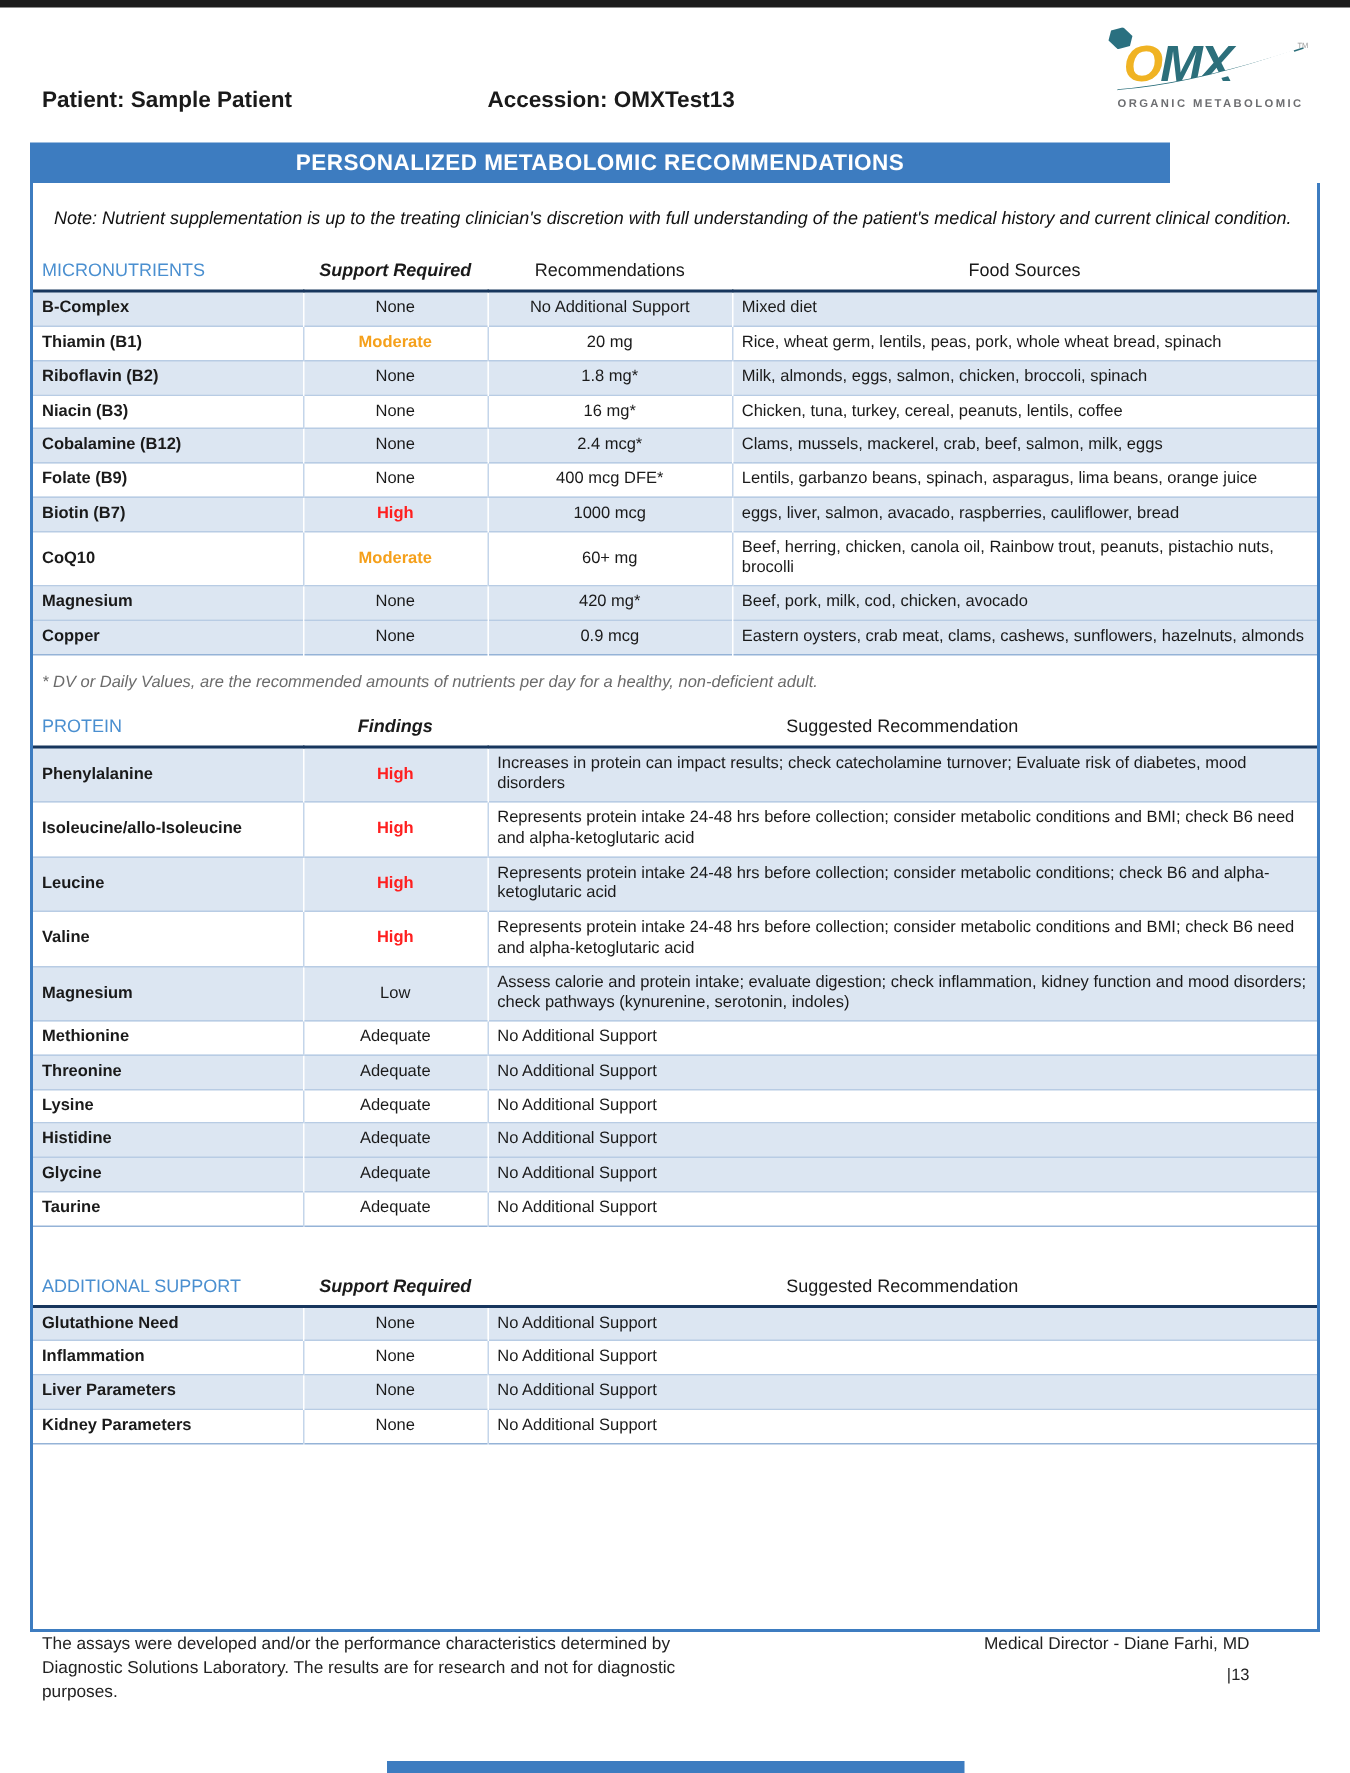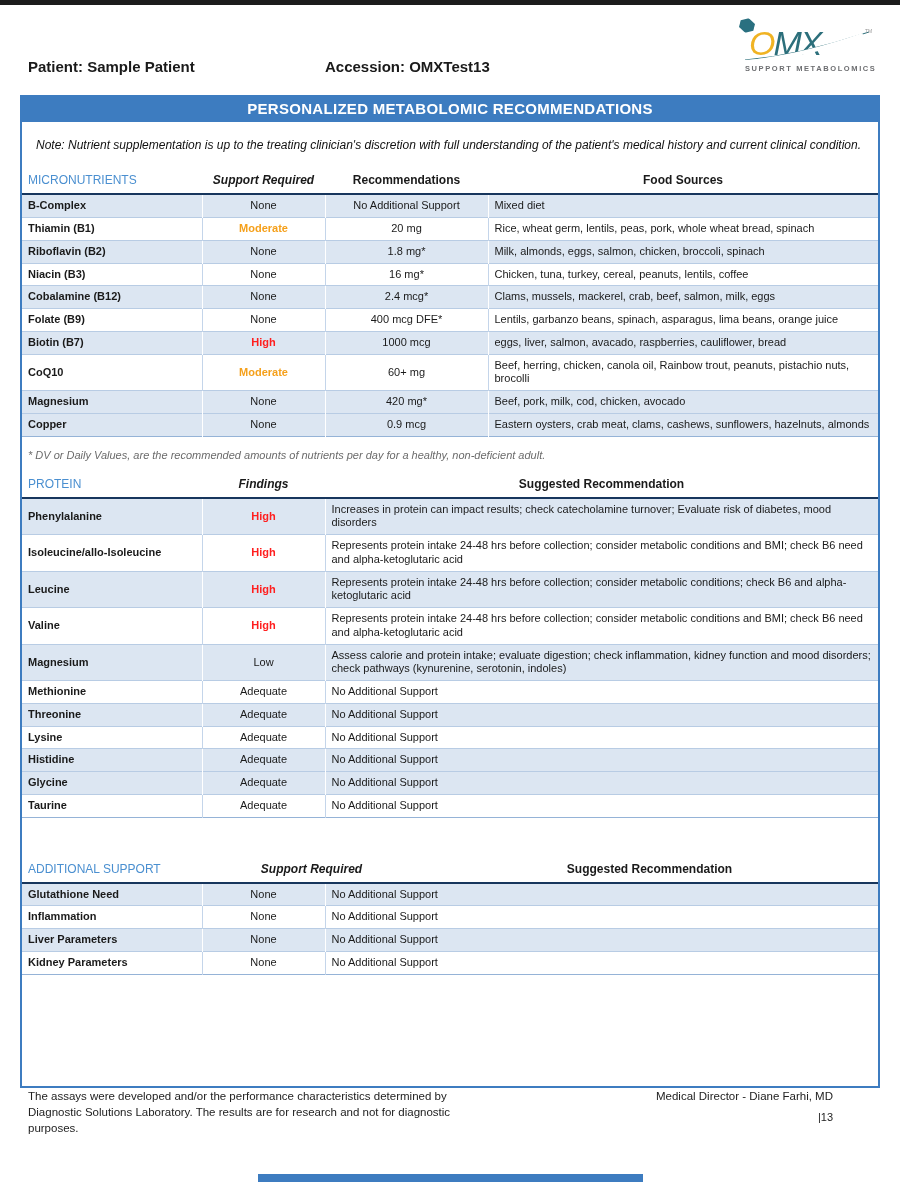--- a/index.html
+++ b/index.html
@@ -11,43 +11,43 @@
   .topbar { position:absolute; left:0; top:0; width:900px; height:5px; background:#1c1c1c; }
 
   
   .hdr-patient { position:absolute; left:28px; top:58px; font-size:15px; font-weight:bold; }
   .hdr-accession { position:absolute; left:325px; top:58px; font-size:15px; font-weight:bold; }
 
   
   .logo { position:absolute; left:737px; top:16px; width:150px; height:68px; }
   .logo-hex { position:absolute; left:2px; top:2px; width:16px; height:15px; background:#2A7080;
     clip-path:polygon(50% 0%, 96% 27%, 96% 73%, 50% 100%, 4% 73%, 4% 27%); transform:rotate(14deg); }
-  .logo-word { position:absolute; left:12px; top:8px; font-size:34px; font-weight:normal; font-style:italic;
+  .logo-word { position:absolute; left:12px; top:8px; font-size:34px; font-weight:bold; font-style:italic;
     letter-spacing:-2px; font-family:"Liberation Sans", sans-serif; }
   .logo-o { color:#F0B323; }
   .logo-mx { color:#2C6F7B; }
   .logo-tm { position:absolute; left:128px; top:12px; font-size:5px; color:#9a9a9a; font-style:normal; }
   .logo-swoosh { position:absolute; left:0; top:0; width:150px; height:68px; pointer-events:none; }
   .logo-sub { position:absolute; left:8px; top:48px; font-size:7.5px; letter-spacing:1.6px; color:#6D6E71; font-weight:bold; }
 
   
-  .banner { position:absolute; left:20px; top:95px; width:860px; height:27px; background:#3D7CC0;
+  .banner { position:absolute; left:20px; top:95px; width:760px; height:27px; background:#3D7CC0;
     color:#ffffff; font-size:15px; font-weight:bold; text-align:center; line-height:27px; letter-spacing:0.3px; }
   .content { position:absolute; left:20px; top:122px; width:860px; height:966px;
     border:2px solid #3D7CC0; border-top:none; background:#ffffff; overflow:hidden; }
 
   .note { margin:15px 14px 0 14px; font-size:12px; font-style:italic; line-height:1.45; color:#111; }
   .footnote { margin:12px 4px 0 6px; font-size:11px; font-style:italic; color:#6b6b6b; }
 
   .sec-head { display:grid; margin-top:19px; align-items:end; }
   .g4 { grid-template-columns:180px 123px 163px 1fr; }
   .g3 { grid-template-columns:180px 123px 1fr; }
   .sec-label { font-size:12px; color:#4A8FD0; padding-left:6px; white-space:nowrap; }
   .col-bi { font-size:12px; font-weight:bold; font-style:italic; text-align:center; }
-  .col-b  { font-size:12px; font-weight:bold; text-align:center; }
+  .col-b  { font-size:12px; font-weight:normal; text-align:center; }
 
   table.rpt { width:100%; border-collapse:collapse; margin-top:6px; border-top:2px solid #17365D; border-bottom:1px solid #95B3D7; table-layout:fixed; }
   table.rpt td { border-top:1px solid #B8CCE4; border-left:1px solid #C4D5EA; padding:4px 6px; vertical-align:middle; font-size:11px; line-height:1.25; }
   table.rpt tr:first-child td { border-top:none; }
   table.rpt td:first-child { border-left:none; }
   tr.shaded td { background:#DCE6F2; border-left-color:#ffffff; }
   td.name { font-weight:bold; }
   td.val { text-align:center; }
   td.small { font-size:10.5px; }
   .lv-moderate { color:#F5A01B; font-weight:bold; }
@@ -69,21 +69,21 @@
 <div class="hdr-accession">Accession: OMXTest13</div>
 
 <div class="logo">
   <div class="logo-hex"></div>
   <div class="logo-word"><span class="logo-o">O</span><span class="logo-mx">MX</span></div>
   <svg class="logo-swoosh" viewBox="0 0 150 68">
     <path d="M 8 44 Q 60 40 132 16" stroke="#2C6F7B" stroke-width="1" fill="none"></path>
     <path d="M 8 46 Q 60 42 126 19" stroke="#ffffff" stroke-width="4" fill="none"></path>
   </svg>
   <div class="logo-tm">TM</div>
-  <div class="logo-sub">SUPPORT METABOLOMICS</div>
+  <div class="logo-sub">ORGANIC METABOLOMIC</div>
 </div>
 
 <div class="banner">PERSONALIZED METABOLOMIC RECOMMENDATIONS</div>
 
 <div class="content">
 
   <div class="note">Note: Nutrient supplementation is up to the treating clinician's discretion with full understanding of the patient's medical history and current clinical condition.</div>
 
   <div class="sec-head g4">
     <div class="sec-label">MICRONUTRIENTS</div>
@@ -229,21 +229,21 @@
       <td class="small">No Additional Support</td>
     </tr>
     <tr>
       <td class="name">Taurine</td>
       <td class="val">Adequate</td>
       <td class="small">No Additional Support</td>
     </tr>
   </tbody>
     </table>
 
-  <div class="sec-head g3" style="margin-top:44px;gap:48px;">
+  <div class="sec-head g3" style="margin-top:32px;">
     <div class="sec-label">ADDITIONAL SUPPORT</div>
     <div class="col-bi">Support Required</div>
     <div class="col-b">Suggested Recommendation</div>
   </div>
 
   <table class="rpt">
     <colgroup>
         <col class="w-name">
         <col class="w-val">
         <col>

